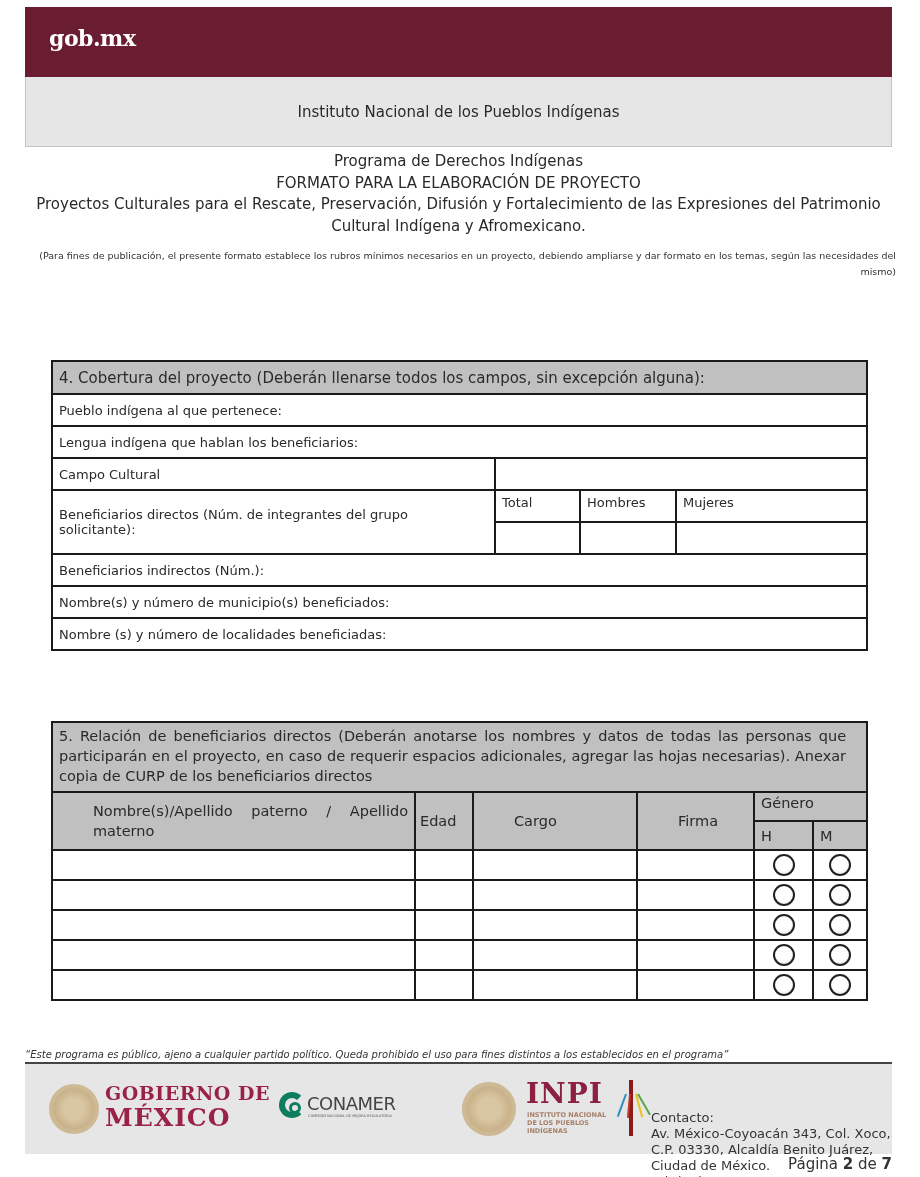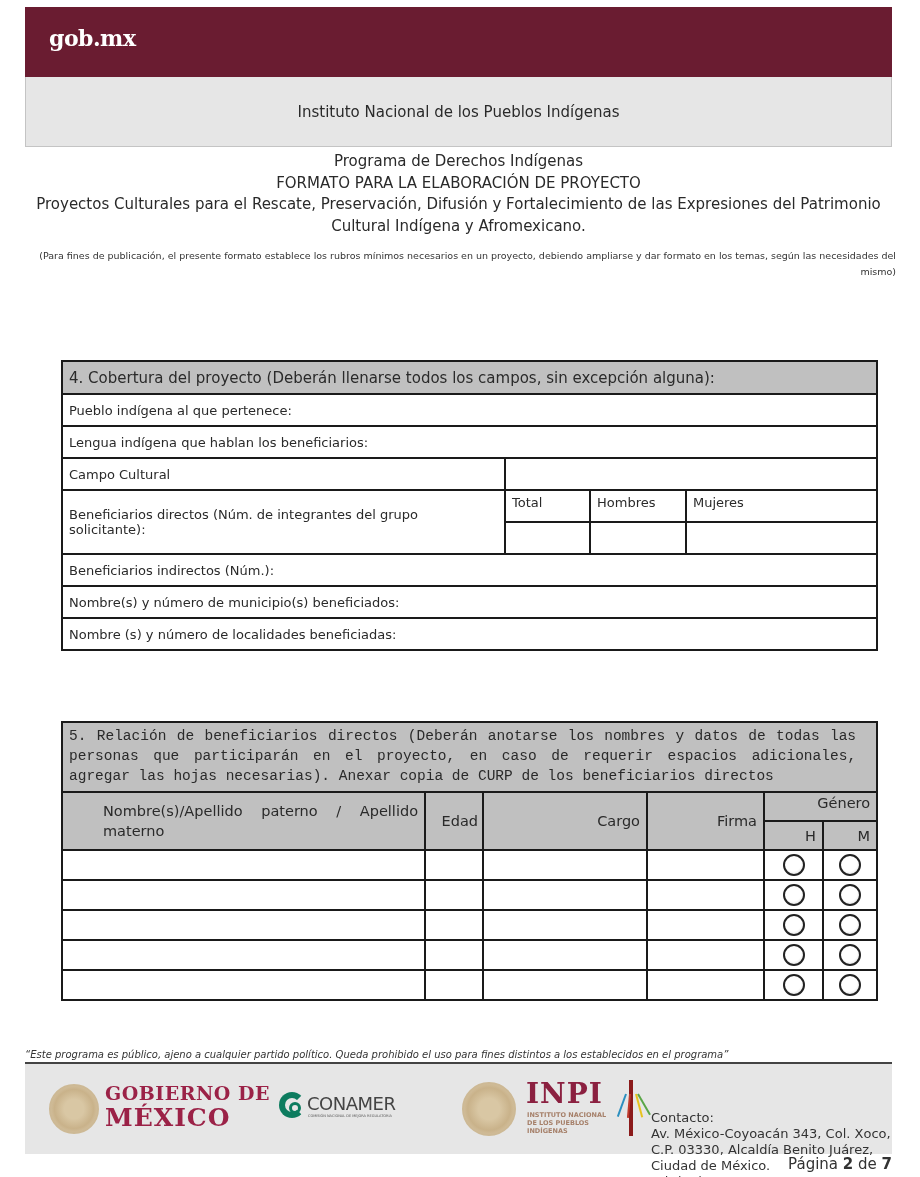--- a/index.html
+++ b/index.html
@@ -6,32 +6,32 @@
   html, body { width: 920px; height: 1177px; background: #ffffff; overflow: hidden; }
   body { position: relative; font-family: "DejaVu Sans", sans-serif; color: #222; }
 
   .header-bar { position: absolute; left: 25px; top: 7px; width: 867px; height: 70px; background: #6a1c31; }
   .header-logo { position: absolute; left: 24px; top: 18px; color: #fff; font-family: "DejaVu Serif", serif; font-weight: bold; font-size: 22px; letter-spacing: -0.5px; }
   .institute-band { position: absolute; left: 25px; top: 77px; width: 867px; height: 70px; background: #e6e6e6; border: 1px solid #c4c4c4; border-top: none; display: flex; align-items: center; justify-content: center; font-size: 15px; color: #2a2a2a; }
 
   .titles { position: absolute; left: 25px; top: 151px; width: 867px; text-align: center; font-size: 15px; line-height: 21.5px; color: #2a2a2a; }
   .note { position: absolute; left: 22px; top: 248px; width: 874px; text-align: right; font-size: 9.5px; line-height: 16px; color: #333; }
 
-  table { border-collapse: collapse; position: absolute; table-layout: fixed; margin-left: 10px; }
+  table { border-collapse: collapse; position: absolute; table-layout: fixed; }
   td { border: 2px solid #1a1a1a; font-size: 13px; color: #2a2a2a; padding: 0 6px; vertical-align: middle; }
   .gray { background: #c0c0c0; }
 
   #t4 { left: 51px; top: 360px; width: 815px; }
   #t4 td { height: 32px; }
   #t4 .hdr { font-size: 15px; height: 33px; }
   #t4 .top-al { vertical-align: top; padding-top: 4px; }
 
   #t5 { left: 51px; top: 721px; width: 815px; }
-  #t5 .sec-hdr { font-size: 14.5px; line-height: 20px; text-align: justify; padding: 3px 20px 5px 6px; text-align-last: left; font-family: Liberation Mono, monospace; }
-  #t5 td { font-size: 14.5px; text-align: right; }
+  #t5 .sec-hdr { font-size: 14.5px; line-height: 20px; text-align: justify; padding: 3px 20px 5px 6px; text-align-last: left; }
+  #t5 td { font-size: 14.5px; }
   #t5 .row td { height: 30px; background: #fff; }
   #t5 .colhdr { vertical-align: middle; padding-left: 40px; }
   .radio { width: 22px; height: 22px; border-radius: 50%; border: 2px solid #222; margin: 0 auto; background: radial-gradient(circle at 45% 40%, #ffffff 55%, #cfcfcf 100%); }
 
   .disclaimer { position: absolute; left: 25px; top: 1049px; width: 867px; font-size: 10px; font-style: italic; color: #333; padding-bottom: 2px; border-bottom: 2px solid #444; }
   .footer { position: absolute; left: 25px; top: 1064px; width: 867px; height: 90px; background: #e6e6e6; }
   .seal { position: absolute; border-radius: 50%; background: radial-gradient(circle, #d9c7a4 30%, #c9b28a 60%, #e3d6bd 100%); border: 2px solid #cdb995; }
   .gob-text { position: absolute; left: 80px; top: 20px; font-family: "DejaVu Serif", serif; font-weight: bold; color: #9b2247; line-height: 1; }
   .gob-text .l1 { font-size: 19px; letter-spacing: 0.5px; }
   .gob-text .l2 { font-size: 25px; letter-spacing: 1px; margin-top: 2px; }

